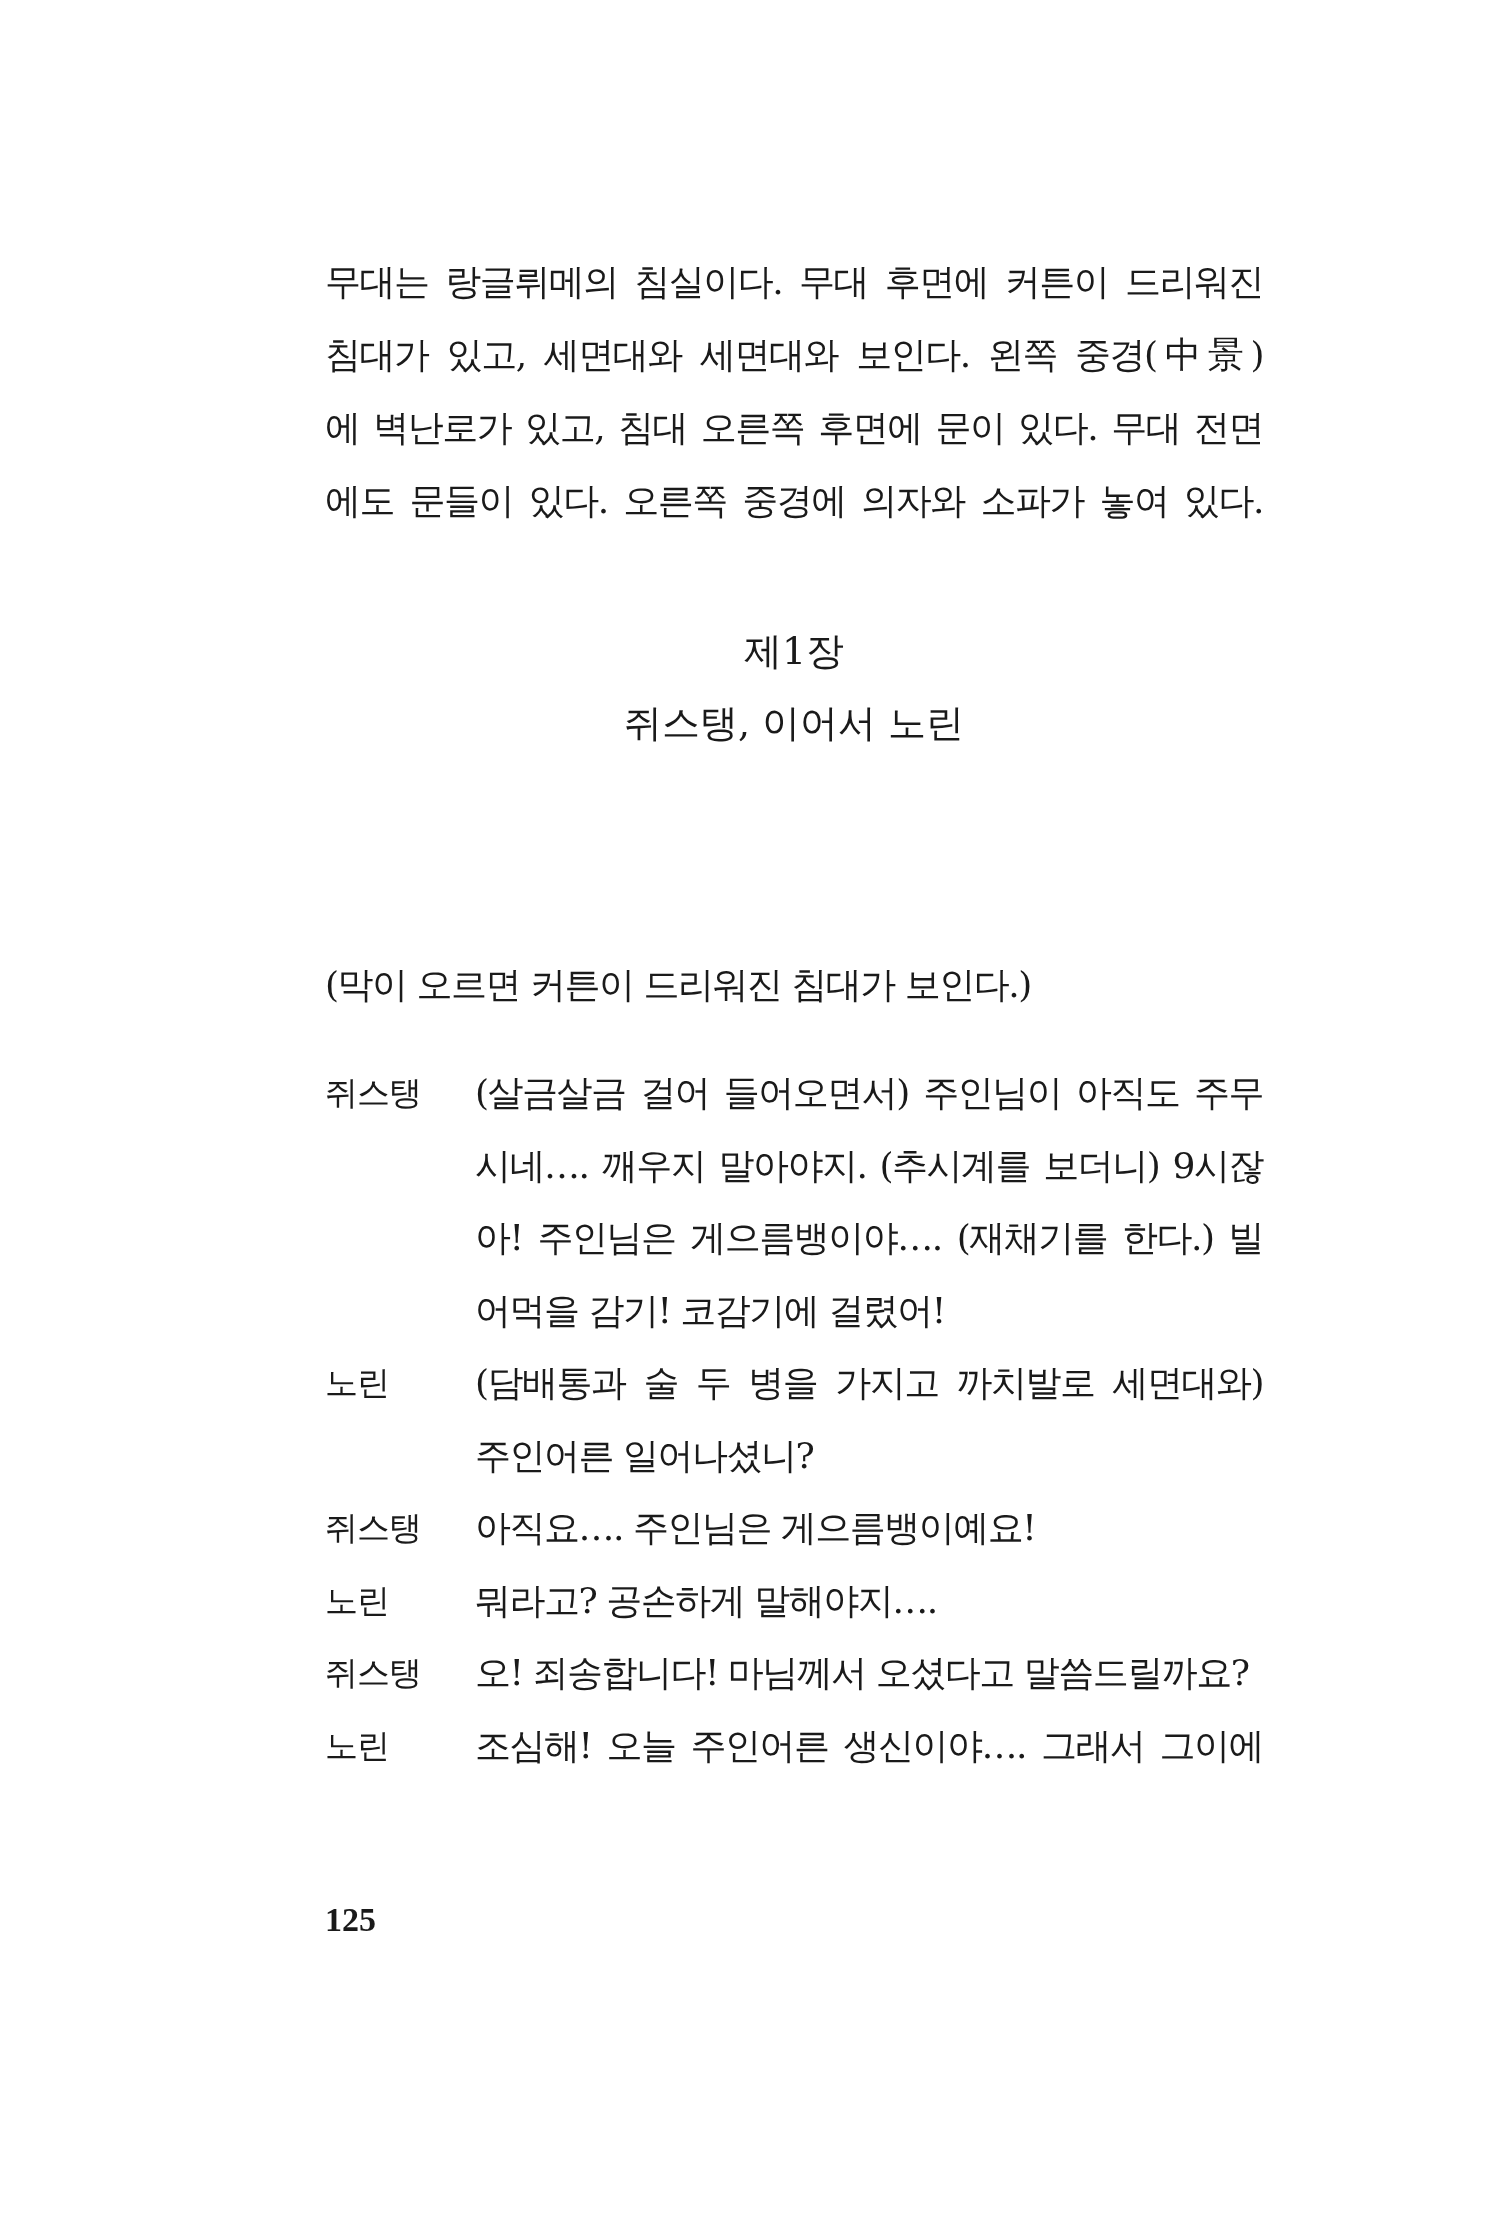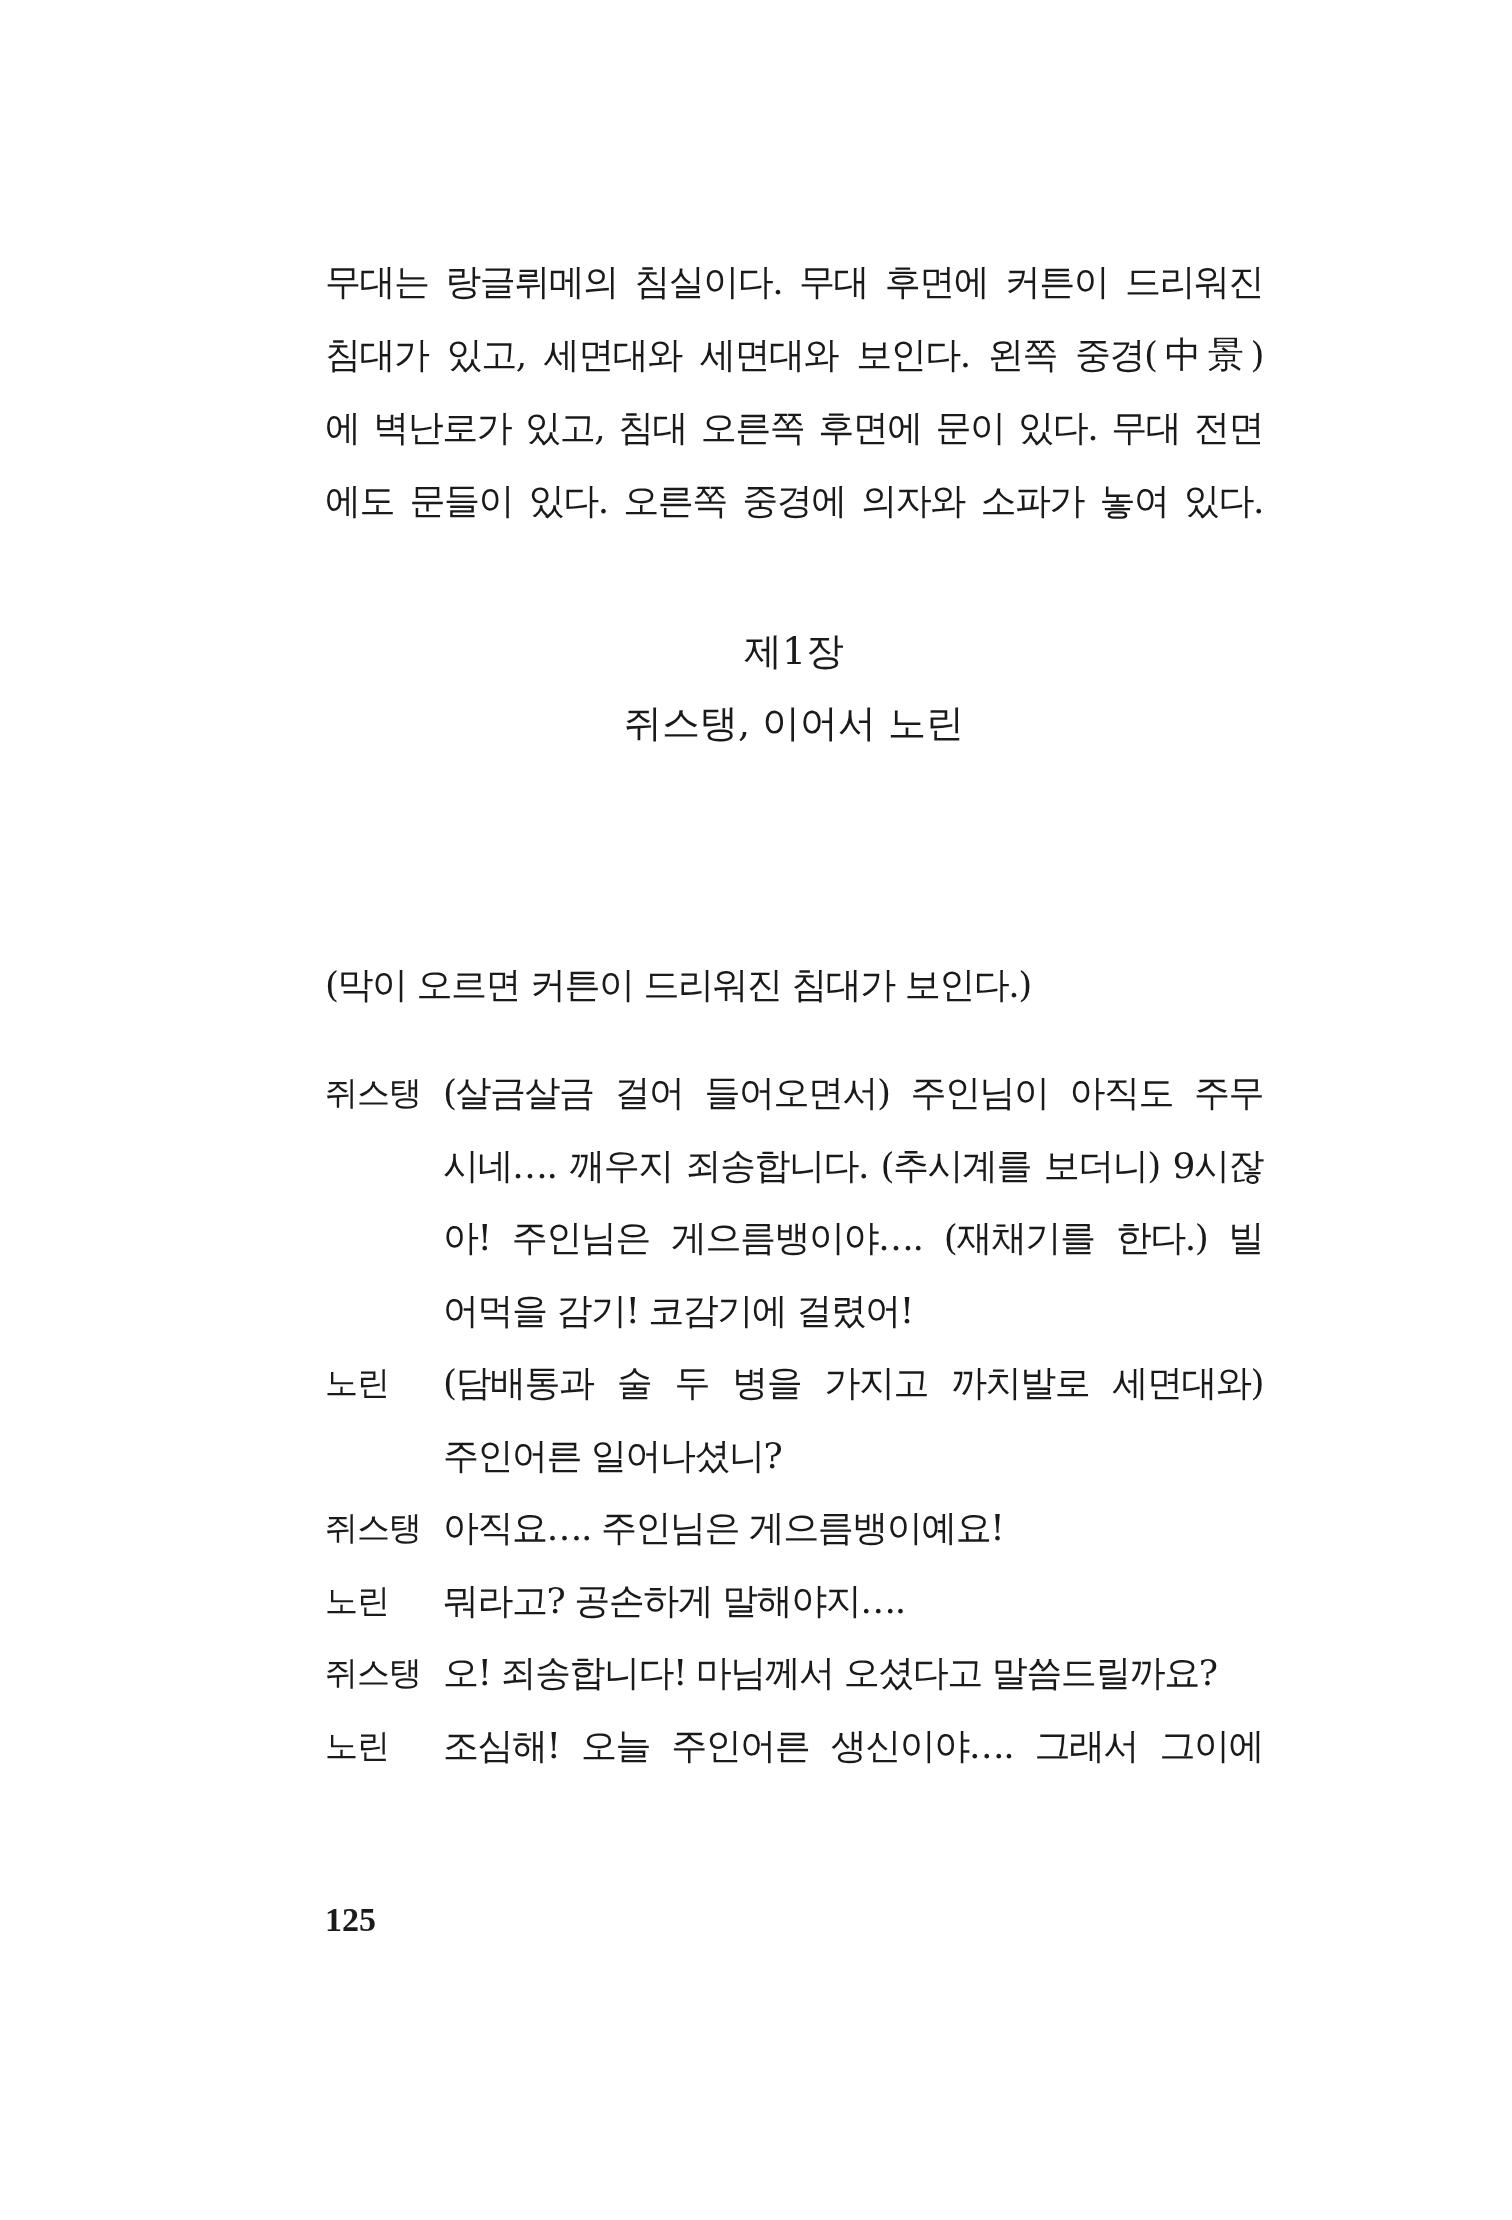--- a/index.html
+++ b/index.html
@@ -61,20 +61,21 @@
   }
   .dialogue {
     position: absolute;
     top: 1057px;
     left: 0;
     width: 938px;
   }
   .dialogue-row {
     display: flex;
     align-items: flex-start;
+    gap: 32px;
   }
   .speaker {
     width: 118px;
     flex: 0 0 118px;
     font-family: "DejaVu Sans", "Liberation Sans", sans-serif;
     font-size: 33px;
     line-height: 72.5px;
     letter-spacing: -1px;
     white-space: nowrap;
   }
@@ -122,21 +123,21 @@
   </div>
 
   <div class="opening-direction">(막이 오르면 커튼이 드리워진 침대가 보인다.)</div>
 
   <div class="dialogue">
 
     <div class="dialogue-row">
       <div class="speaker">쥐스탱</div>
       <div class="speech">
         <span class="line justify">(살금살금 걸어 들어오면서) 주인님이 아직도 주무</span>
-        <span class="line justify">시네…. 깨우지 죄송합니다. (추시계를 보더니) 9시잖</span>
+        <span class="line justify">시네…. 깨우지 말아야지. (추시계를 보더니) 9시잖</span>
         <span class="line justify">아! 주인님은 게으름뱅이야…. (재채기를 한다.) 빌</span>
         <span class="line">어먹을 감기! 코감기에 걸렸어!</span>
       </div>
     </div>
 
     <div class="dialogue-row">
       <div class="speaker">노린</div>
       <div class="speech">
         <span class="line justify">(담배통과 술 두 병을 가지고 까치발로 세면대와)</span>
         <span class="line">주인어른 일어나셨니?</span>

